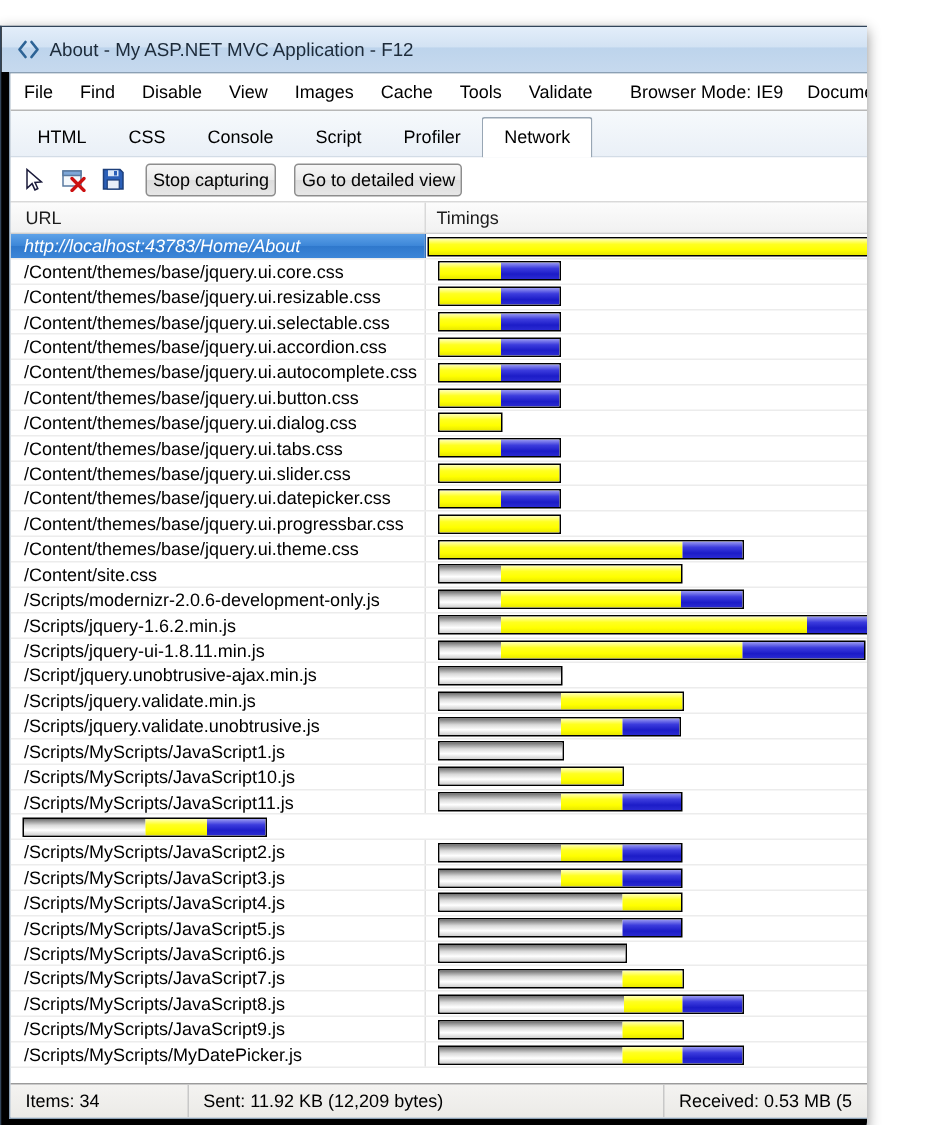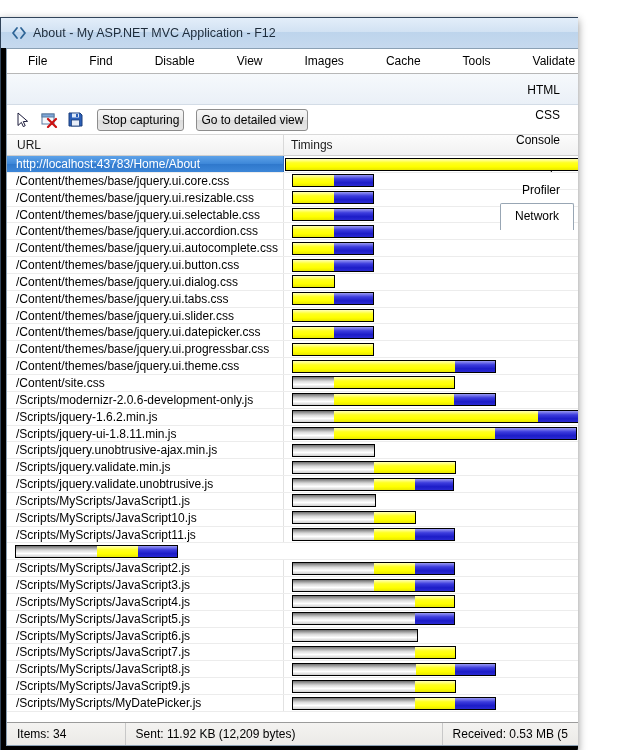--- a/index.html
+++ b/index.html
@@ -25,29 +25,29 @@
     background:#ffffff; border:1px solid #8ba0b4; border-right:none;
     display:flex; flex-direction:column; overflow:hidden;
   }
 
   
   .menubar {
     height:25px; background:#ffffff; border-bottom:1px solid #b7b7b7;
     display:flex; align-items:center; font-size:12px; color:#000;
     white-space:nowrap; overflow:hidden;
   }
-  .menu-item { padding:0 21px; cursor:default; }
+  .menu-item { padding:0 9px; cursor:default; }
   .menu-sep { width:1px; height:16px; background:#c0c0c0; margin:0 4px; }
   .mode { padding:0 8px; }
 
   
   .tabstrip {
     height:31px; background:linear-gradient(to bottom,#f6f9fc,#eaf0f7);
     display:flex; align-items:flex-end; padding:4px 4px 0 4px;
-    border-bottom:1px solid #d3dce6; font-size:12px;flex-direction:column;
+    border-bottom:1px solid #d3dce6; font-size:12px;
   }
   .tab {
     padding:5px 14px 6px 14px; color:#000; position:relative; cursor:default;
   }
   .tab.active {
     background:#ffffff; border:1px solid #98a6b4; border-bottom:none;
     border-radius:2px 2px 0 0; margin-bottom:-1px; padding-bottom:7px;
   }
 
   
@@ -74,21 +74,21 @@
   
   .listarea { flex:1; overflow:hidden; display:flex; flex-direction:column; background:#fff; }
   .req-row { display:flex; height:16.85px; flex:0 0 16.85px; border-bottom:1px solid #ececec; }
   .url-cell {
     width:277px; flex:0 0 277px; font-size:12px; color:#000;
     padding:1px 2px 0 9px; white-space:nowrap; overflow:hidden;
     border-right:1px solid #e2e2e2;
   }
   .req-row.selected .url-cell {
     background:linear-gradient(to bottom,#5ea2e8 0%,#3c86d8 50%,#2f78cc 51%,#3c86d8 100%);
-    color:#ffffff; border-right-color:#2f6db8;
+    color:#ffffff; border-right-color:#2f6db8;font-style:italic;
   }
   .tim-cell { flex:1; position:relative; }
   .bar {
     position:absolute; top:1.5px; height:13px; display:flex;
     border:1px solid #000000; overflow:hidden;
   }
   .seg { height:100%; }
   .seg-yellow { background:linear-gradient(to bottom,#ffffb8 0%,#ffff20 35%,#ffff00 70%,#e8e800 100%); }
   .seg-blue   { background:linear-gradient(to bottom,#9a9af2 0%,#3c3cdd 35%,#1c1cc8 70%,#2a2ad2 100%); }
   .seg-gray   { background:linear-gradient(to bottom,#6f6f6f 0%,#d9d9d9 38%,#ffffff 68%,#cfcfcf 100%); }
@@ -321,21 +321,21 @@
           <div class="url-cell">/Scripts/jquery-ui-1.8.11.min.js</div>
           <div class="tim-cell">
             <div class="bar" style="left: 8px;">
               <div class="seg seg-gray" style="width: 41px;"></div>
               <div class="seg seg-yellow" style="width: 161px;"></div>
               <div class="seg seg-blue" style="width: 81px;"></div>
             </div>
           </div>
         </div>
         <div class="req-row">
-          <div class="url-cell">/Scripts/jquery.unobtrusive-ajax.min.js</div>
+          <div class="url-cell">/Script/jquery.unobtrusive-ajax.min.js</div>
           <div class="tim-cell">
             <div class="bar" style="left: 8px;">
               <div class="seg seg-gray" style="width: 81px;"></div>
             </div>
           </div>
         </div>
         <div class="req-row">
           <div class="url-cell">/Scripts/jquery.validate.min.js</div>
           <div class="tim-cell">
             <div class="bar" style="left: 8px;">

